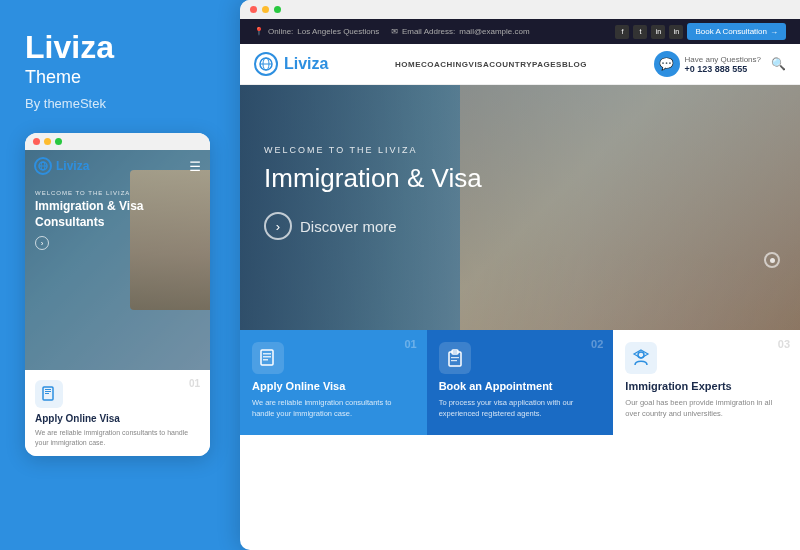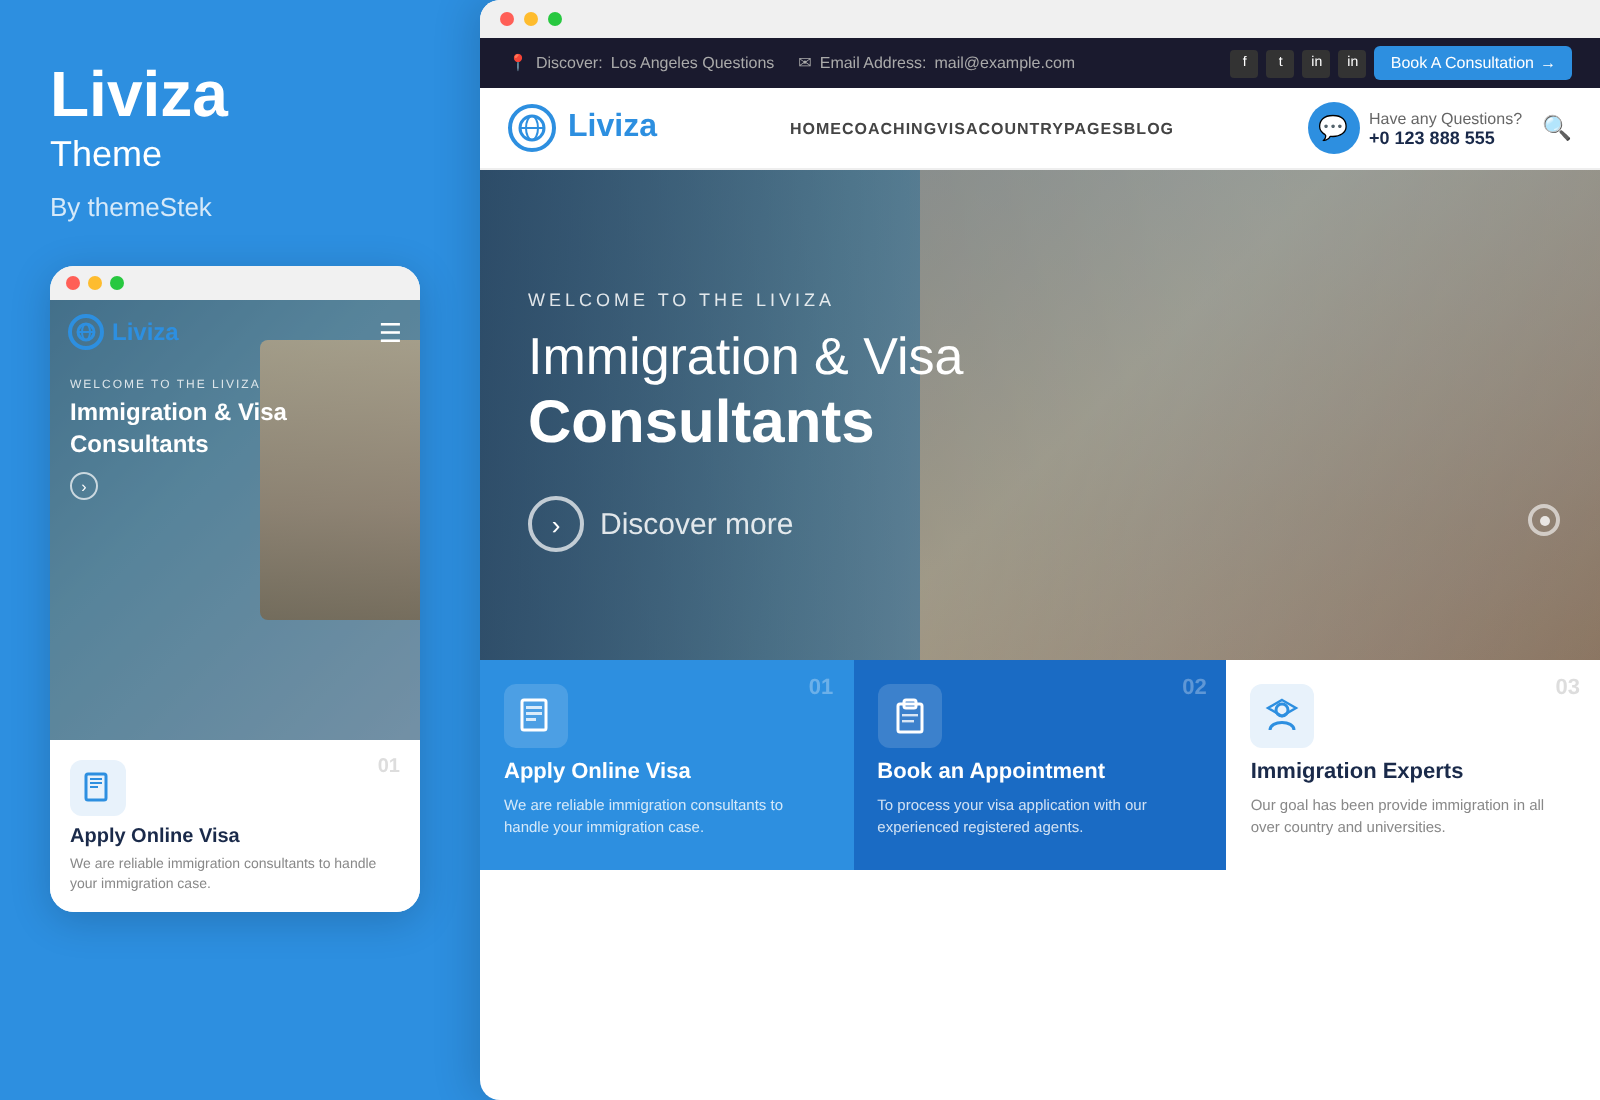--- a/index.html
+++ b/index.html
@@ -552,21 +552,21 @@
   <div class="browser-dots">
     <span class="dot dot-red"></span>
     <span class="dot dot-yellow"></span>
     <span class="dot dot-green"></span>
   </div>
 
   <div class="site-topbar">
     <div class="topbar-left">
       <div class="topbar-item">
         <span>📍</span>
-        <span>Discover:</span>
+        <span>Online:</span>
         <span>Los Angeles Questions</span>
       </div>
       <div class="topbar-item">
         <span>✉</span>
         <span>Email Address:</span>
         <span>mail@example.com</span>
       </div>
     </div>
     <div class="topbar-right">
       <div class="topbar-social">f</div>
@@ -613,21 +613,20 @@
     </div>
   </div>
 
   <div class="site-hero">
     <div class="hero-bg"></div>
     <div class="hero-overlay"></div>
     <div class="hero-people"></div>
     <div class="hero-content">
       <div class="hero-label">WELCOME TO THE LIVIZA</div>
       <div class="hero-title-line1">Immigration &amp; Visa</div>
-      <div class="hero-title-line2">Consultants</div>
       <div class="hero-discover">
         <div class="hero-disc-btn">
           <span>›</span>
         </div>
         <span class="hero-disc-text">Discover more</span>
       </div>
     </div>
     <div class="hero-circle-icon">
       <div class="hero-circle-dot"></div>
     </div>

